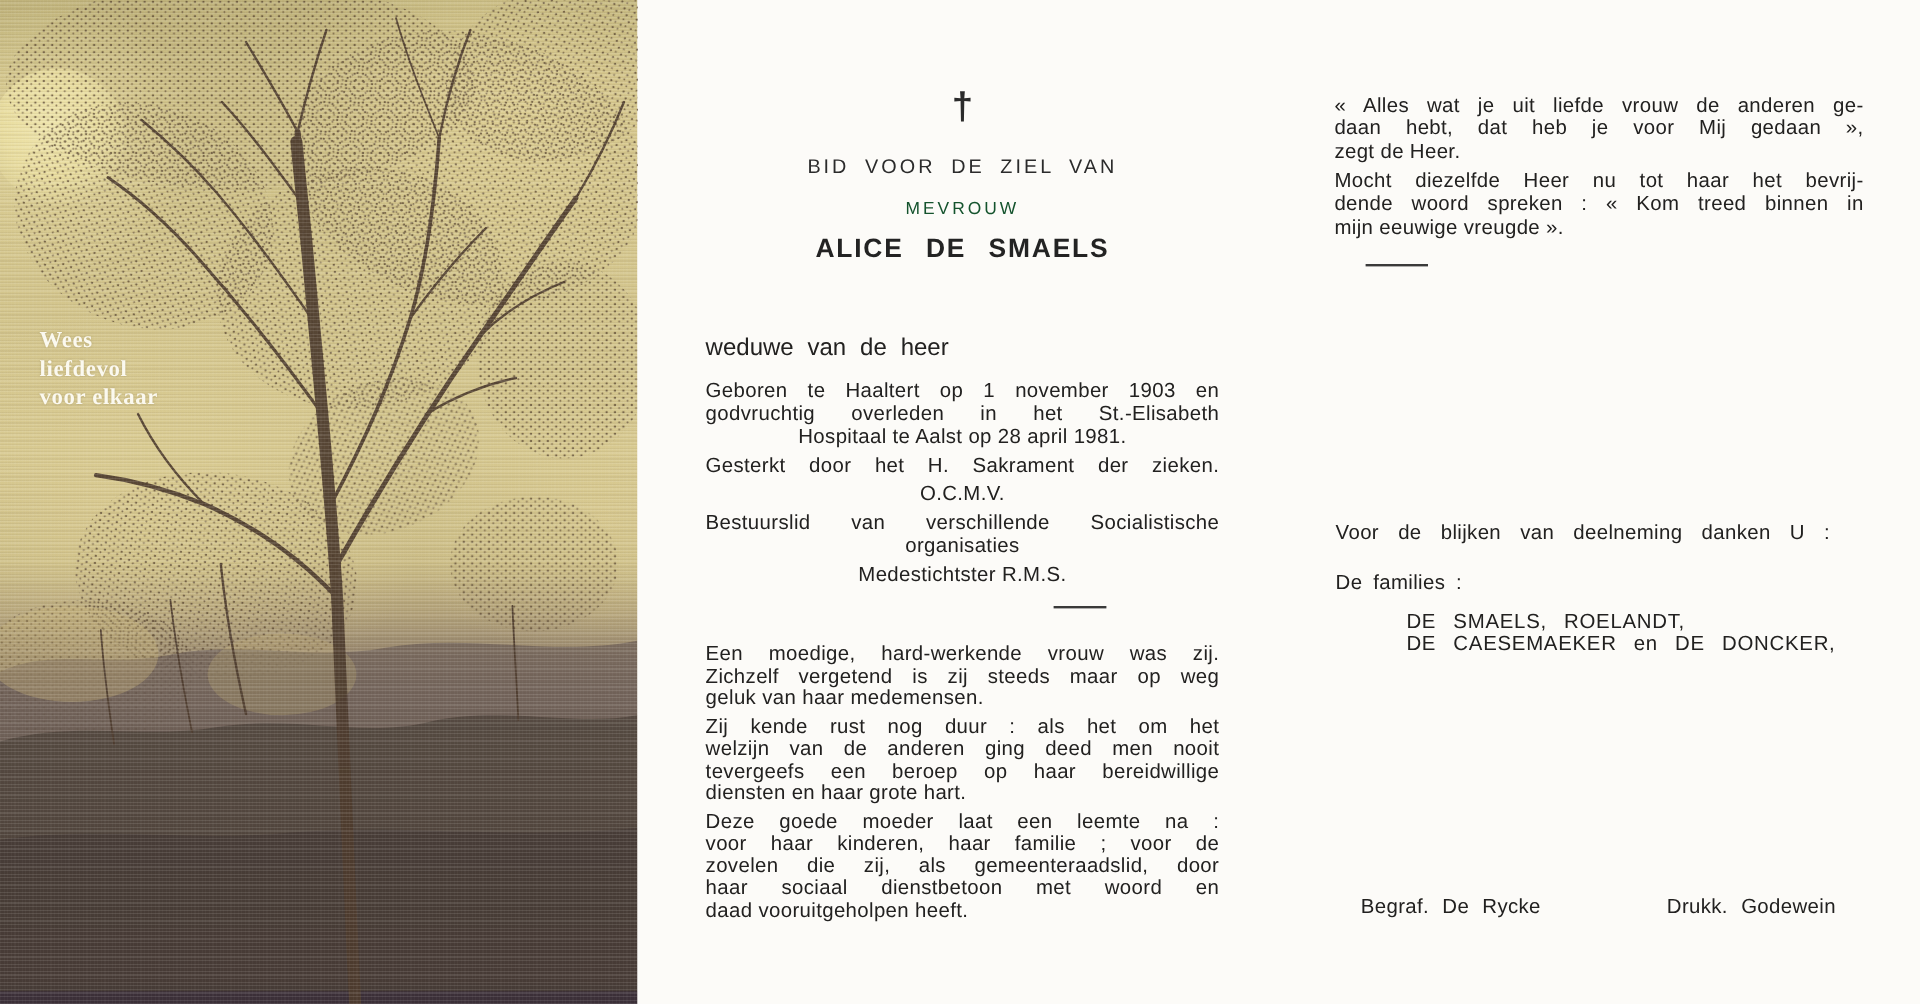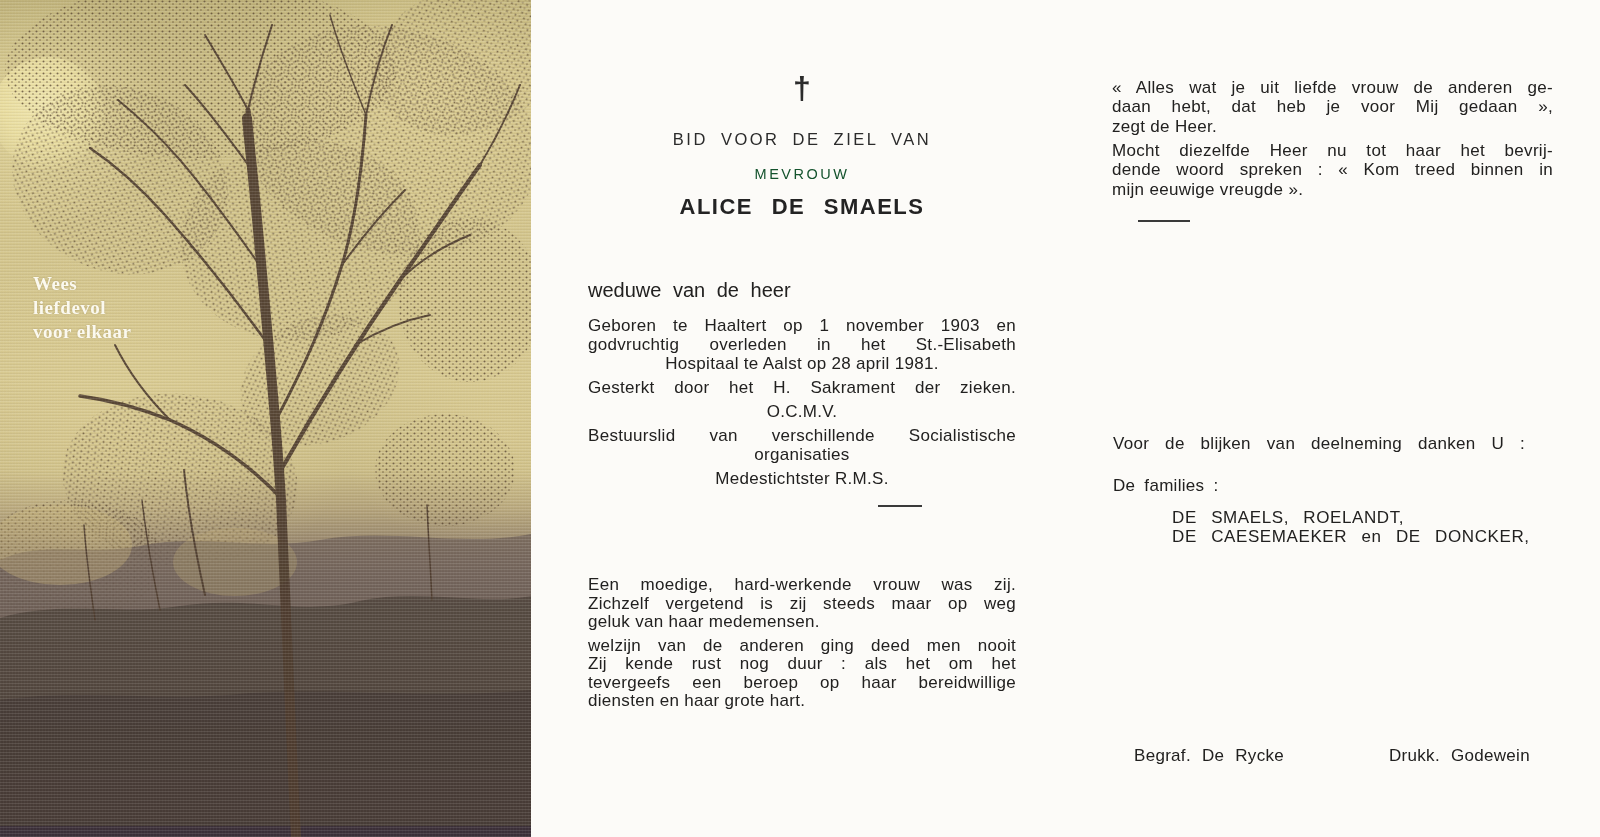--- a/index.html
+++ b/index.html
@@ -49,21 +49,21 @@
         font-size:16.5px;letter-spacing:2.5px;word-spacing:6px;color:#2b2b2b;}
   .mevrouw{position:absolute;top:166px;left:0;width:100%;text-align:center;
         font-size:14.5px;letter-spacing:2.5px;color:#14532d;}
   .name{position:absolute;top:194px;left:0;width:100%;text-align:center;
         font-size:22px;font-weight:700;letter-spacing:1.5px;word-spacing:11px;color:#232323;}
   .widow{position:absolute;top:245px;left:0;width:100%;text-align:left;
         font-size:20px;word-spacing:6px;margin-top:34px;}
   .spouse{position:absolute;top:277px;left:0;width:100%;text-align:center;
         font-size:17px;font-weight:700;letter-spacing:1px;word-spacing:6px;}
   .bio{position:absolute;top:316px;left:0;width:100%;line-height:19px;}
-  .eulogy{position:absolute;top:536px;left:0;width:100%;line-height:18.5px;margin-top:40px;}
+  .eulogy{position:absolute;top:536px;left:0;width:100%;line-height:18.5px;}
   .para{margin:0 0 5px 0;letter-spacing:.3px;}
   .para > div{text-align:justify;text-align-last:justify;-moz-text-align-last:justify;}
   .para.last-center > div:last-child{text-align-last:center;-moz-text-align-last:center;}
   .para.last-left   > div:last-child{text-align-last:left;-moz-text-align-last:left;}
   .divider{position:absolute;height:2px;background:#3a3a3a;}
   .div-mid{left:290px;top:505px;width:44px;}
   .div-right{left:26px;top:220px;width:52px;}
   .quote1{position:absolute;top:78px;left:0;width:100%;line-height:19.3px;}
   .quote2{position:absolute;top:141px;left:0;width:100%;line-height:19.3px;}
   .thanks{position:absolute;top:434px;left:1px;width:412px;
@@ -172,24 +172,31 @@
 
     <div class="divider div-mid"></div>
 
     <div class="eulogy">
       <div class="para last-left">
           <div>Een moedige, hard-werkende vrouw was zij.</div>
           <div>Zichzelf vergetend is zij steeds maar op weg</div>
           <div>geluk van haar medemensen.</div>
         </div>
       <div class="para last-left">
+          <div>Zij kende rust nog duur : als het om het</div>
           <div>welzijn van de anderen ging deed men nooit</div>
-          <div>Zij kende rust nog duur : als het om het</div>
           <div>tevergeefs een beroep op haar bereidwillige</div>
           <div>diensten en haar grote hart.</div>
+        </div>
+      <div class="para last-left">
+          <div>Deze goede moeder laat een leemte na :</div>
+          <div>voor haar kinderen, haar familie ; voor de</div>
+          <div>zovelen die zij, als gemeenteraadslid, door</div>
+          <div>haar sociaal dienstbetoon met woord en</div>
+          <div>daad vooruitgeholpen heeft.</div>
         </div>
     </div>
   </div>
 
   <div class="colright">
     <div class="para last-left quote1">
         <div>« Alles wat je uit liefde vrouw de anderen ge-</div>
         <div>daan hebt, dat heb je voor Mij gedaan »,</div>
         <div>zegt de Heer.</div>
       </div>

